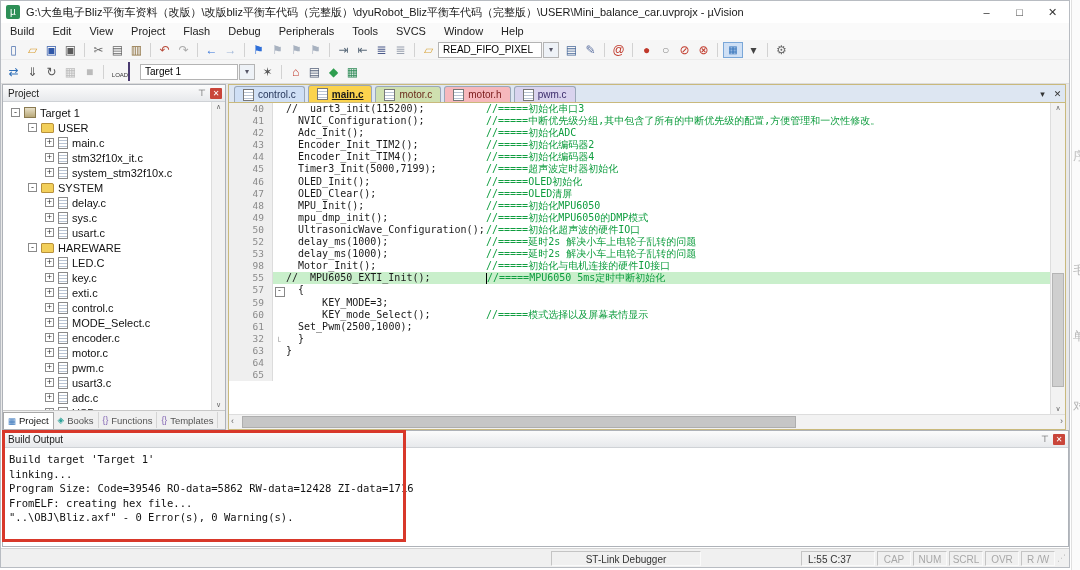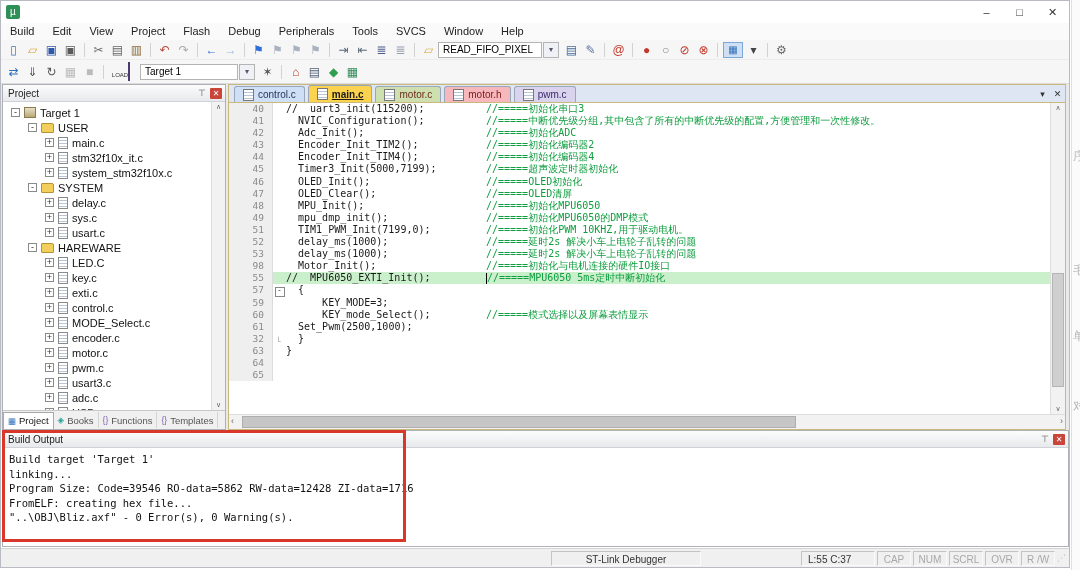--- a/index.html
+++ b/index.html
@@ -101,20 +101,21 @@
   .sliver{position:absolute;left:1071px;top:0;width:9px;height:570px;background:#fbfbfb;border-left:1px solid #e0e0e0;overflow:hidden;font-size:12px;color:#9a9a9a}
   .frag{position:absolute;left:1px;width:8px;overflow:hidden;white-space:nowrap;opacity:.7}
 </style>
 </head>
 <body>
 
 <div class="win-frame"></div>
 
 <div class="titlebar">
   <div class="app-icon">µ</div>
+  <div class="title-text">G:\大鱼电子Bliz平衡车资料（改版）\改版bliz平衡车代码（完整版）\dyuRobot_Bliz平衡车代码（完整版）\USER\Mini_balance_car.uvprojx - µVision</div>
   <div class="win-controls">
     <div class="win-btn">–</div>
     <div class="win-btn">□</div>
     <div class="win-btn">✕</div>
   </div>
 </div>
 
 <div class="menubar" id="menubar">
     <span class="menu-item">Build</span>
     <span class="menu-item">Edit</span>
@@ -405,22 +406,22 @@
         </div>
         <div class="cl">
           <span class="ln">48</span>
           <span class="rest"><span class="fold"></span><span class="codetxt"><span>  MPU_Init();</span></span><span class="cmt">//=====初始化MPU6050</span></span>
         </div>
         <div class="cl">
           <span class="ln">49</span>
           <span class="rest"><span class="fold"></span><span class="codetxt"><span>  mpu_dmp_init();</span></span><span class="cmt">//=====初始化MPU6050的DMP模式</span></span>
         </div>
         <div class="cl">
-          <span class="ln">51</span>
-          <span class="rest"><span class="fold"></span><span class="codetxt"><span>  TIM1_PWM_Init(</span><span class="tk-num">7199</span><span>,</span><span class="tk-num">0</span><span>);</span></span><span class="cmt">//=====初始化PWM 10KHZ,用于驱动电机。</span></span>
+          <span class="ln">50</span>
+          <span class="rest"><span class="fold"></span><span class="codetxt"><span>  UltrasonicWave_Configuration();</span></span><span class="cmt">//=====初始化超声波的硬件IO口</span></span>
         </div>
         <div class="cl">
           <span class="ln">52</span>
           <span class="rest"><span class="fold"></span><span class="codetxt"><span>  delay_ms(</span><span class="tk-num">1000</span><span>);</span></span><span class="cmt">//=====延时2s 解决小车上电轮子乱转的问题</span></span>
         </div>
         <div class="cl">
           <span class="ln">53</span>
           <span class="rest"><span class="fold"></span><span class="codetxt"><span>  delay_ms(</span><span class="tk-num">1000</span><span>);</span></span><span class="cmt">//=====延时2s 解决小车上电轮子乱转的问题</span></span>
         </div>
         <div class="cl">

